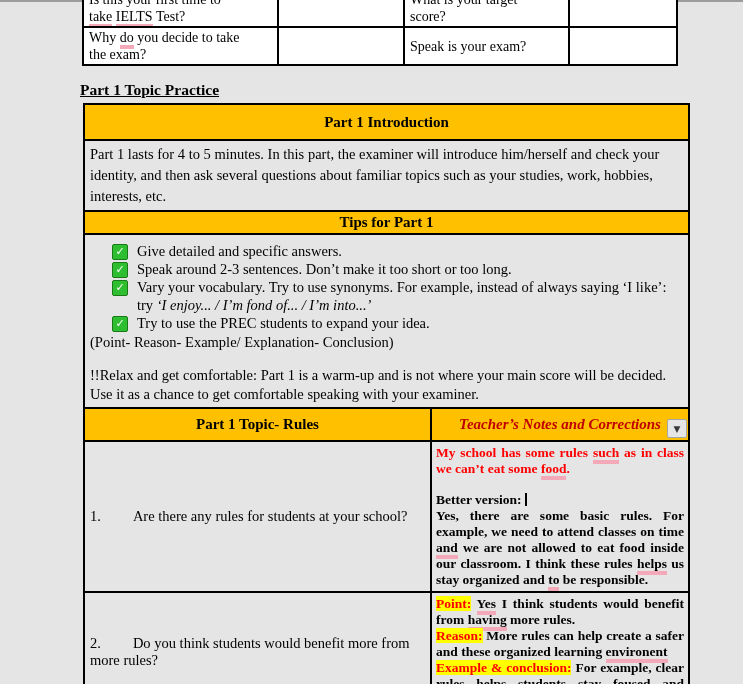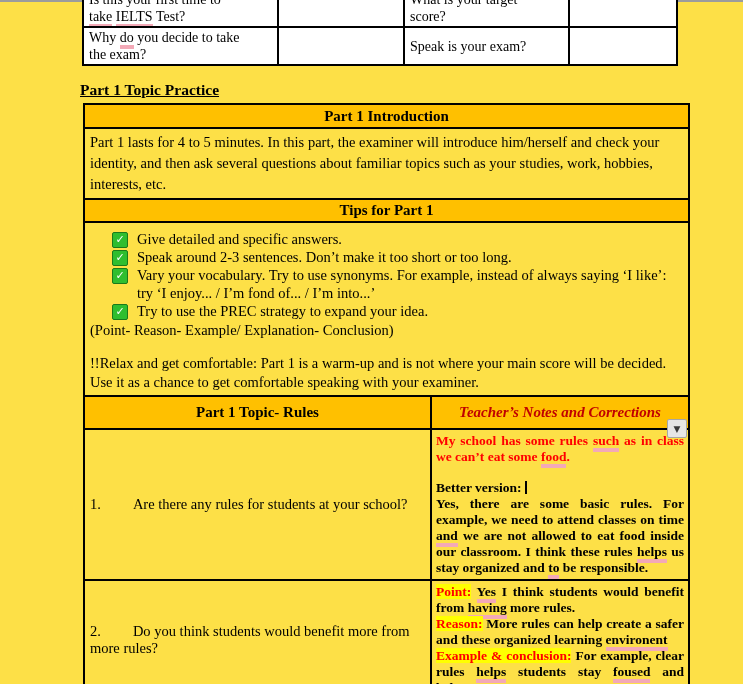--- a/index.html
+++ b/index.html
@@ -1,16 +1,16 @@
 <!DOCTYPE html>
 <html><head>
 <meta charset="utf-8">
 <style>
   html,body{margin:0;padding:0;background:#fff;}
-  .page{position:relative;width:743px;height:684px;background:#fde047;overflow:hidden;
+  .page{position:relative;width:743px;height:684px;background:#e5e5e5;overflow:hidden;
         font-family:"Liberation Serif","DejaVu Serif",serif;color:#000;}
   .top-edge{position:absolute;left:0;top:0;width:743px;height:2px;background:#9c9c9c;z-index:0;}
 
   table{border-collapse:collapse;table-layout:fixed;}
   td{border:2px solid #000;overflow:hidden;}
 
   
   .toptbl{position:absolute;left:82px;top:-16px;width:594px;z-index:1;font-size:14px;line-height:17px;}
   .toptbl td{background:#fff;padding:1px 5px;}
   .toptbl .qcell{vertical-align:bottom;}
@@ -33,21 +33,21 @@
   .qcell-main{vertical-align:middle;padding:12px 5px;line-height:17px;}
   .tabgap{display:inline-block;width:32px;}
   .notecell{vertical-align:top;padding:3px 4px;font-weight:bold;font-size:13.5px;line-height:16px;text-align:justify;margin-top:8px;}
   .better-block{margin-top:15px;}
   .np{margin:0 0 0 0;}
 
   
   .red{color:#FF0000;}
   .hl{background:#FFFF00;color:#FF0000;}
   .pu{border-bottom:4px solid #F3A9B7;}
-  .i{}
+  .i{font-style:italic;}
   .pink-hl{background:#F3A9B7;}
   .cursor{display:inline-block;width:2px;height:13px;background:#000;vertical-align:-2px;}
 
   
   .dd-btn{position:absolute;left:667px;top:419px;width:20px;height:19px;z-index:2;background:#e6e6e6;
           border:1px solid #a6a6a6;border-radius:2px;box-sizing:border-box;display:flex;align-items:center;
           justify-content:center;font-size:9px;color:#3a3a3a;font-family:"DejaVu Sans",sans-serif;cursor:pointer;}
 </style>
 </head>
 <body>
@@ -80,21 +80,21 @@
 
   <div class="doc-title">Part 1 Topic Practice</div>
 
   <table class="main">
     <colgroup>
         <col style="width:347px">
         <col style="width:258px">
       </colgroup>
 
     <tbody>
-        <tr style="height:24px">
+        <tr style="height:36px">
       <td class="hdr" colspan="2">Part 1 Introduction</td>
     </tr>
 
     <tr style="height:69px">
       <td class="body" colspan="2">Part 1 lasts for 4 to 5 minutes. In this part, the examiner will introduce him/herself and check your identity, and then ask several questions about familiar topics such as your studies, work, hobbies, interests, etc.</td>
     </tr>
 
     <tr style="height:16px">
       <td class="hdr" colspan="2">Tips for Part 1</td>
     </tr>
@@ -108,21 +108,21 @@
         <div class="tip-row">
           <span class="checkbox">✓</span>
           <span><span>Speak around 2-3 sentences. Don’t make it too short or too long.</span></span>
         </div>
         <div class="tip-row">
           <span class="checkbox">✓</span>
           <span><span>Vary your vocabulary. Try to use synonyms. For example, instead of always saying ‘I like’: try </span><span class="i">‘I enjoy... / I’m fond of... / I’m into...’</span></span>
         </div>
         <div class="tip-row">
           <span class="checkbox">✓</span>
-          <span><span>Try to use the PREC strategy to expand your idea.</span></span>
+          <span><span>Try to use the PREC students to expand your idea.</span></span>
         </div>
         <div class="prec">(Point- Reason- Example/ Explanation- Conclusion)</div>
         <div class="relax">!!Relax and get comfortable: Part 1 is a warm-up and is not where your main score will be decided. Use it as a chance to get comfortable speaking with your examiner.</div>
       </td>
     </tr>
 
     <tr style="height:33px">
       <td class="hdr">Part 1 Topic- Rules</td>
       <td class="hdr darkred">Teacher’s Notes and Corrections</td>
     </tr>

